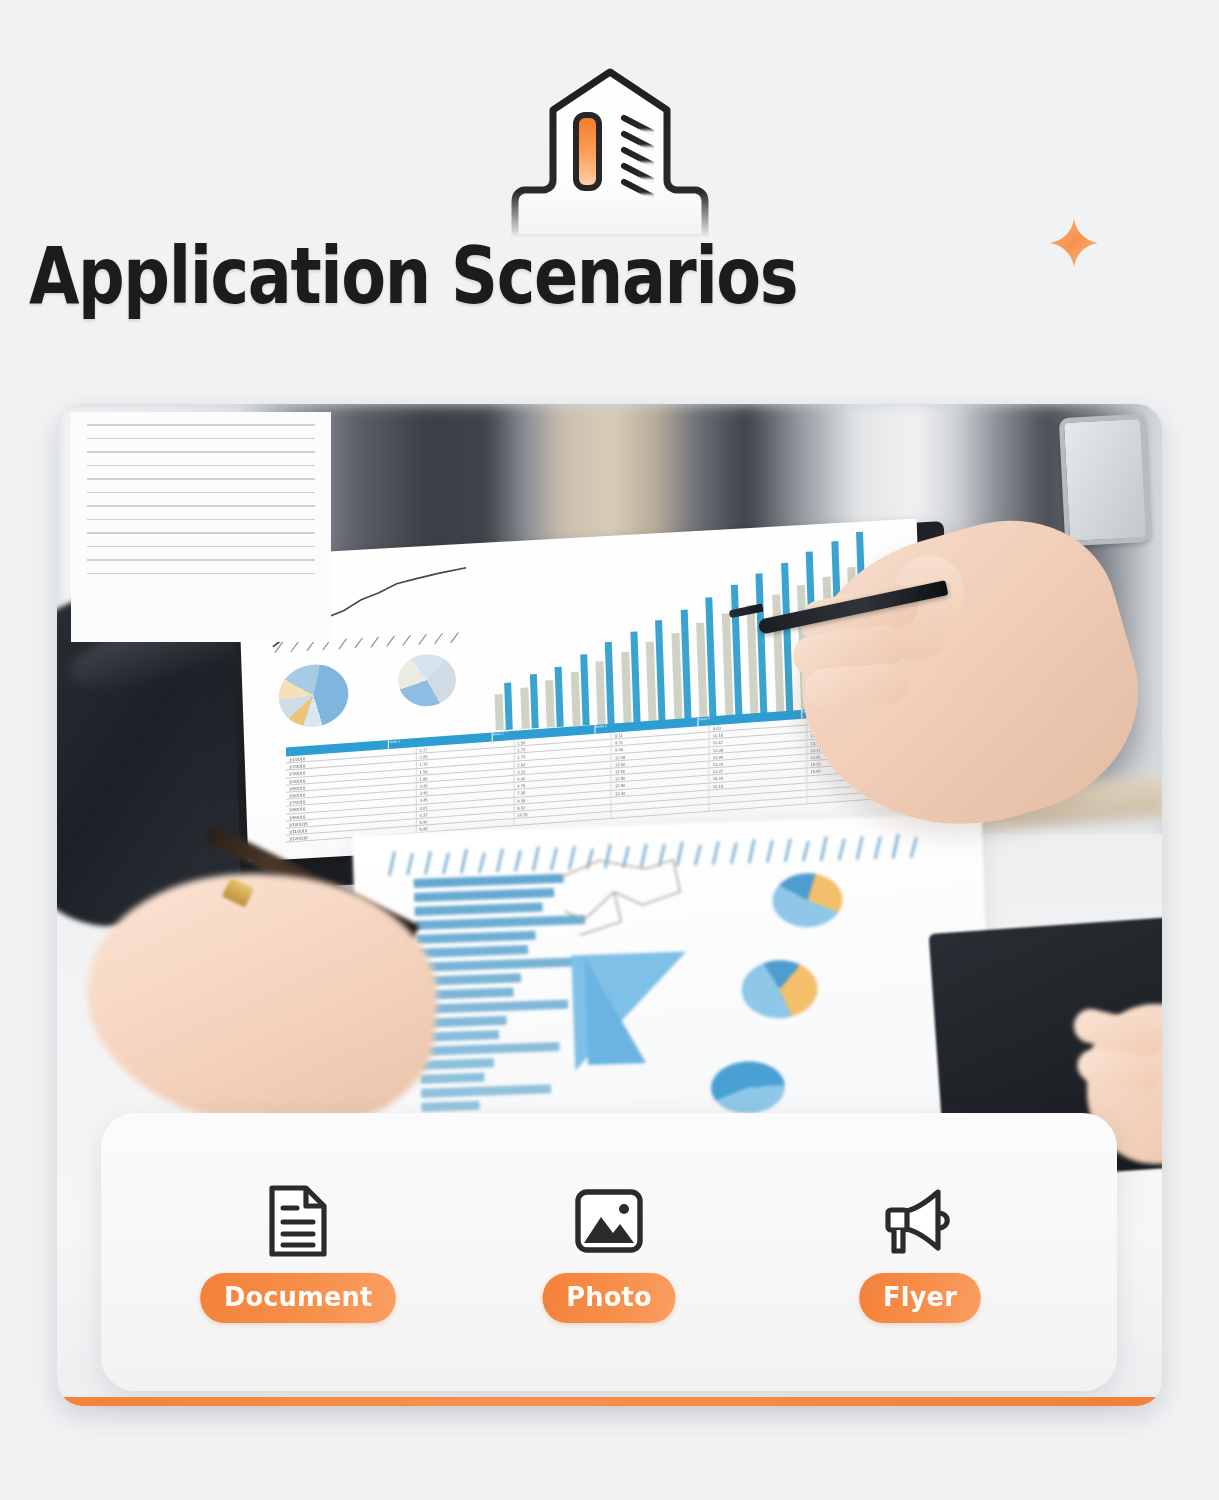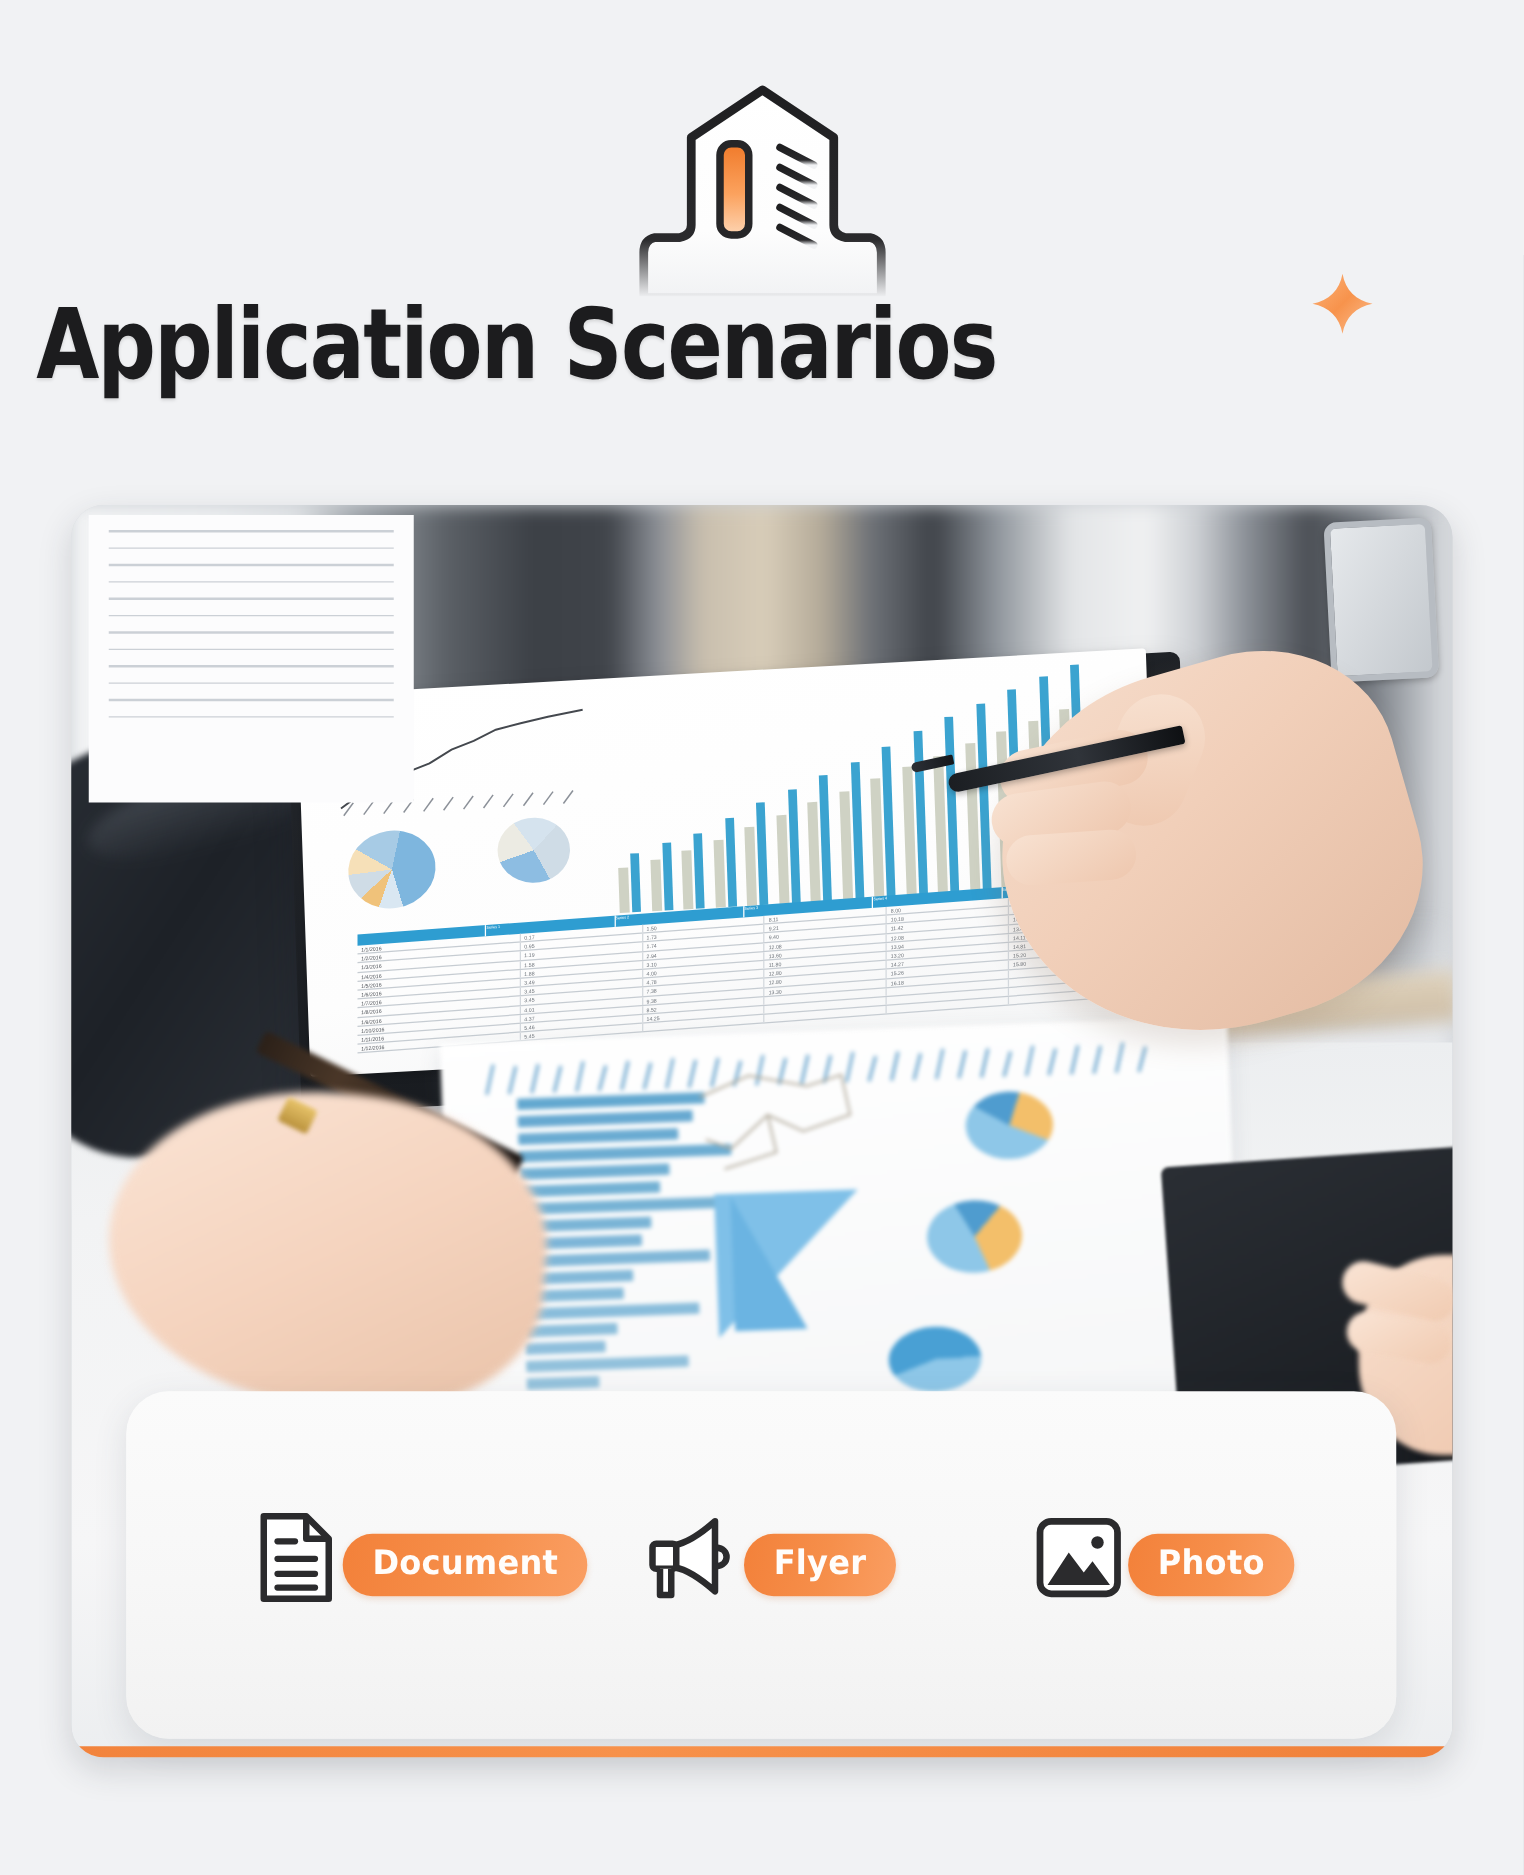--- a/index.html
+++ b/index.html
@@ -400,21 +400,21 @@
     box-shadow: 0 8px 26px rgba(60,70,85,0.13);
     z-index: 30;
     display: flex;
     align-items: center;
     justify-content: space-around;
     padding: 0 42px;
   }
 
   .feature-item {
     display: flex;
-    flex-direction: row;
+    flex-direction: column;
     align-items: center;
     width: 186px;
   }
 
   .feature-icon {
     height: 80px;
     display: flex;
     align-items: center;
     justify-content: center;
     margin-bottom: 12px;
@@ -820,35 +820,35 @@
           <line x1="17" y1="61" x2="47" y2="61"></line>
         </g>
       </svg>
     </span>
     <span class="feature-pill">Document</span>
   </div>
 
 
   <div class="feature-item">
     <span class="feature-icon">
+      <svg width="72" height="68" viewBox="0 0 72 68">
+        <rect x="5" y="5" width="62" height="58" rx="9" fill="#fff" stroke="#2b2b2d" stroke-width="5.4"></rect>
+        <circle cx="51" cy="22" r="5" fill="#2b2b2d"></circle>
+        <path d="M11 56 L28 30 L40 46 L47 37 L61 56 Z" fill="#2b2b2d"></path>
+      </svg>
+    </span>
+    <span class="feature-pill">Photo</span>
+  </div>
+
+  <div class="feature-item">
+    <span class="feature-icon">
       <svg width="76" height="70" viewBox="0 0 76 70">
         <path d="M56 6 C40 20 30 24 24 25 L24 43 C30 44 40 48 56 62 Z" fill="#fff" stroke="#2b2b2d" stroke-width="5.2" stroke-linejoin="round"></path>
         <rect x="6" y="24" width="19" height="20" rx="3" fill="#fff" stroke="#2b2b2d" stroke-width="5.2"></rect>
         <path d="M57 27 C68 28 68 41 57 42" fill="none" stroke="#2b2b2d" stroke-width="5.2" stroke-linecap="round"></path>
         <path d="M12 44 L12 65 L21 65 L21 44" fill="#fff" stroke="#2b2b2d" stroke-width="5.2" stroke-linejoin="round"></path>
       </svg>
     </span>
     <span class="feature-pill">Flyer</span>
   </div>
 
-  <div class="feature-item">
-    <span class="feature-icon">
-      <svg width="72" height="68" viewBox="0 0 72 68">
-        <rect x="5" y="5" width="62" height="58" rx="9" fill="#fff" stroke="#2b2b2d" stroke-width="5.4"></rect>
-        <circle cx="51" cy="22" r="5" fill="#2b2b2d"></circle>
-        <path d="M11 56 L28 30 L40 46 L47 37 L61 56 Z" fill="#2b2b2d"></path>
-      </svg>
-    </span>
-    <span class="feature-pill">Photo</span>
-  </div>
-
 
 </div>
 
 </body></html>

